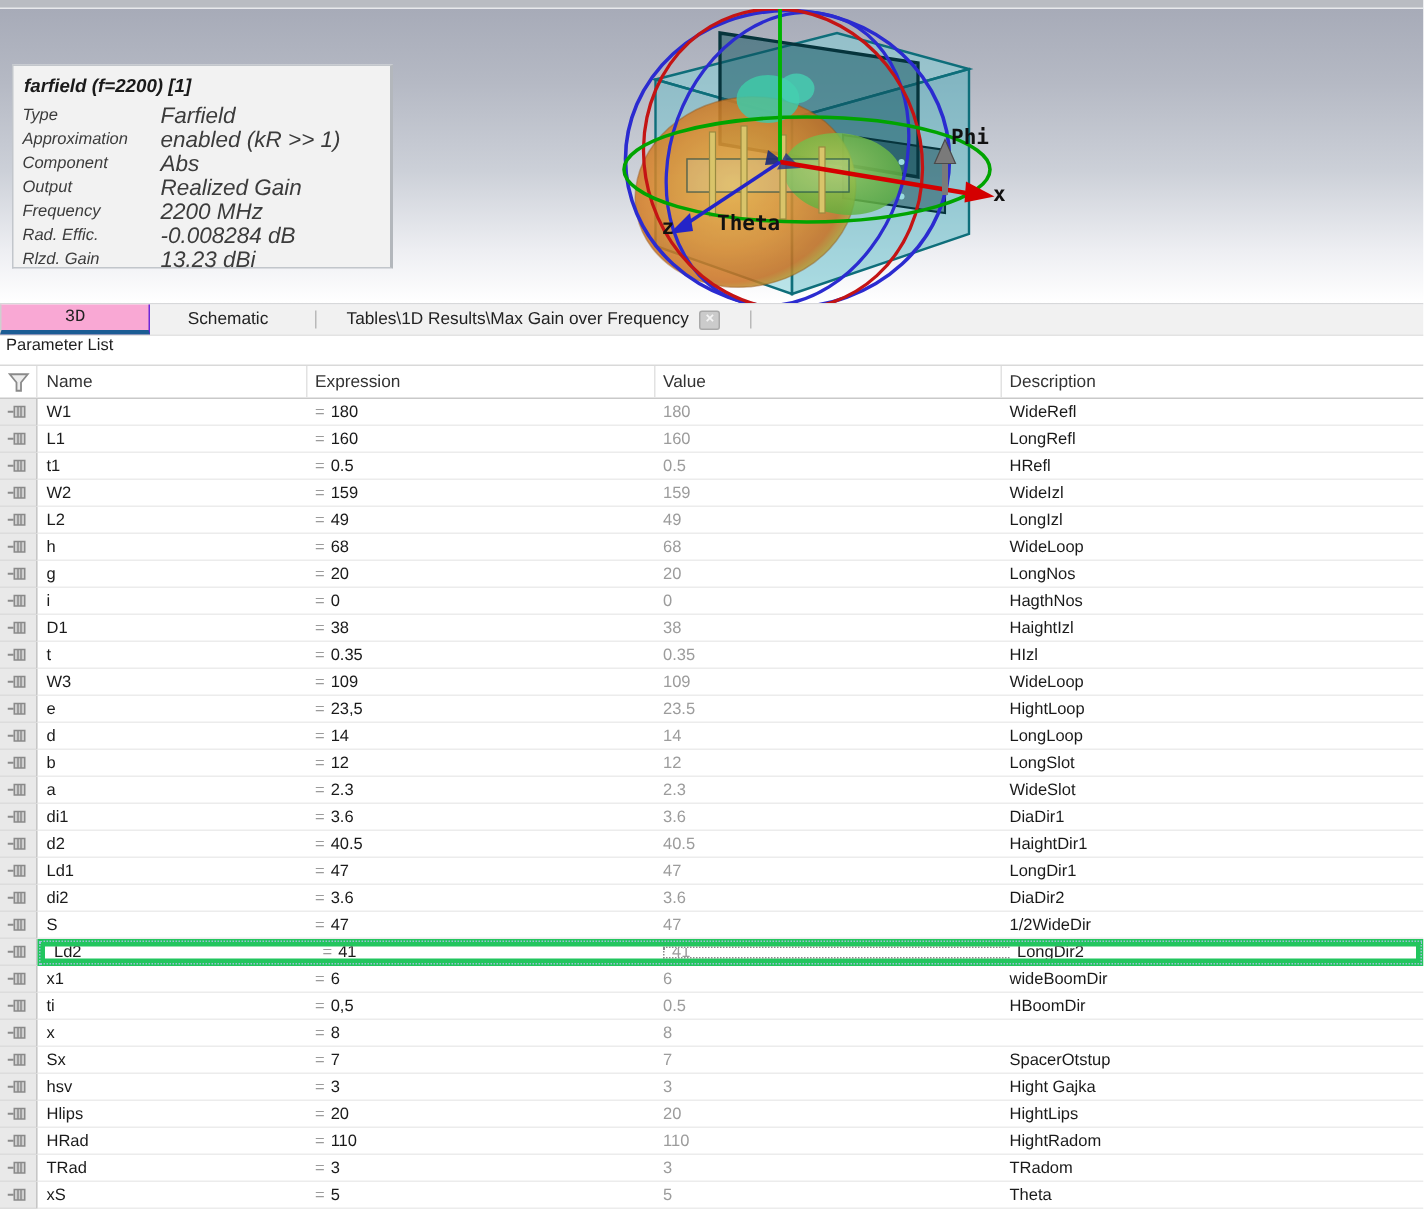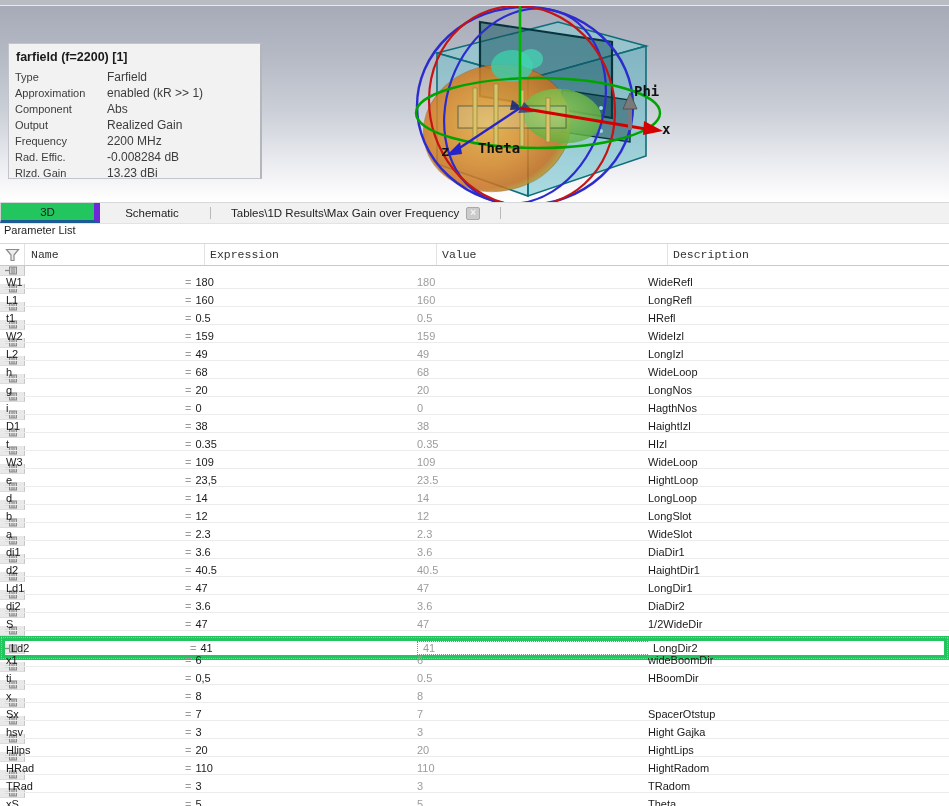--- a/index.html
+++ b/index.html
@@ -13,57 +13,57 @@
 
   
   .viewport { position:absolute; left:0; top:6px; width:949px; height:197px;
     background:linear-gradient(180deg,#a7abb8 0%,#b5b9c4 25%,#ccd0d8 55%,#edeef2 82%,#ffffff 100%);
     border-bottom:1px solid #d7d8da; overflow:hidden; }
   .scene-svg { position:absolute; left:0; top:0; }
 
   
   .ff-panel { position:absolute; left:8px; top:37px; width:254px; height:136px;
     background:#f2f2f2; border:1px solid #c2c6cb; border-right:2px solid #b3b7bc;
-    padding:4px 0 0 6px; }
+    padding:4px 0 0 6px;font-style:italic; }
   .ff-title { font-size:12.5px; font-weight:bold; color:#1a1a1a; margin:2px 0 5px 1px; }
   .ff-row { display:flex; height:16px; align-items:center; }
   .ff-label { width:92px; font-size:11px; color:#3c3c3c; }
-  .ff-value { font-size:12px; color:#3c3c3c; }
+  .ff-value { font-size:15px; color:#3c3c3c; }
 
   
   .tab-bar { position:absolute; left:0; top:203px; width:949px; height:21px;
     background:#f1f1f1; display:flex; align-items:stretch; border-bottom:1px solid #e3e3e3;
     font-size:11.5px; color:#222; }
   .tab { display:flex; align-items:center; justify-content:center; padding:0 14px;
     cursor:default; position:relative; }
-  .tab.active { background:#22c55e; border-left:1px solid #cfcfcf; border-right:6px solid #6d28d9;
-    border-bottom:3px solid #1b5c94; width:100px; }
+  .tab.active { background:#f9a8d4; border-left:1px solid #cfcfcf; border-right:1px solid #6d28d9;
+    border-bottom:3px solid #1b5c94; width:100px;font-family:Liberation Mono, monospace; }
   .tab.t2 { width:104px; }
   .tab-sep { width:1px; height:12px; background:#b9b9b9; align-self:center; margin:0 6px; }
   .tab-close { display:inline-flex; align-items:center; justify-content:center;
     width:14px; height:13px; margin-left:7px; background:#cbcbcb; border:1px solid #a9a9a9;
     border-radius:2px; color:#f4f4f4; font-size:10px; font-weight:bold; line-height:1; }
 
   
   .pl-header { position:absolute; left:0; top:224px; width:949px; height:20px;
     background:#ffffff; border-bottom:1px solid #d9d9d9; display:flex; align-items:flex-start; }
   .pl-title { font-size:11px; color:#1f1f1f; padding-left:4px; }
 
   
   .tbl { position:absolute; left:0; top:244px; width:949px; height:562px; background:#fff; }
   .thead { display:flex; height:22px; border-bottom:1px solid #c9c9c9; background:#fff; }
   .th { font-size:11.5px; color:#333; display:flex; align-items:center;
-    border-right:1px solid #e2e2e2;font-family:Liberation Mono, monospace; }
+    border-right:1px solid #e2e2e2; }
   .col-pin  { width:25px; justify-content:center; }
   .col-name { width:180px; padding-left:6px; }
   .col-expr { width:232px; padding-left:5px; }
   .col-val  { width:231px; padding-left:5px; }
   .col-desc { flex:1; padding-left:5px; border-right:none; }
 
-  .trow { display:flex; height:18px;flex-direction:column; }
+  .trow { display:flex; height:18px; }
   .pincell { width:25px; background:#e9e9e9; border-right:1px solid #c6c6c6;
     border-bottom:1px solid #dcdcdc; display:flex; align-items:center; justify-content:center; }
   .rowmain { flex:1; display:flex; border-bottom:1px solid #ececec; position:relative; }
   .td { font-size:11px; display:flex; align-items:center; overflow:hidden; white-space:nowrap; }
   .td.name { width:180px; padding-left:6px; color:#1a1a1a; }
   .td.expr { width:232px; padding-left:5px; color:#1a1a1a; }
   .td.expr .eq { color:#9a9a9a; margin-right:4px; }
   .td.val  { width:231px; padding-left:5px; color:#9c9c9c; }
   .td.desc { flex:1; padding-left:5px; color:#1a1a1a; }
   .rowmain.selected { border:5px solid #22c55e; outline:1px dotted #9bbdd6; outline-offset:-2px; }

